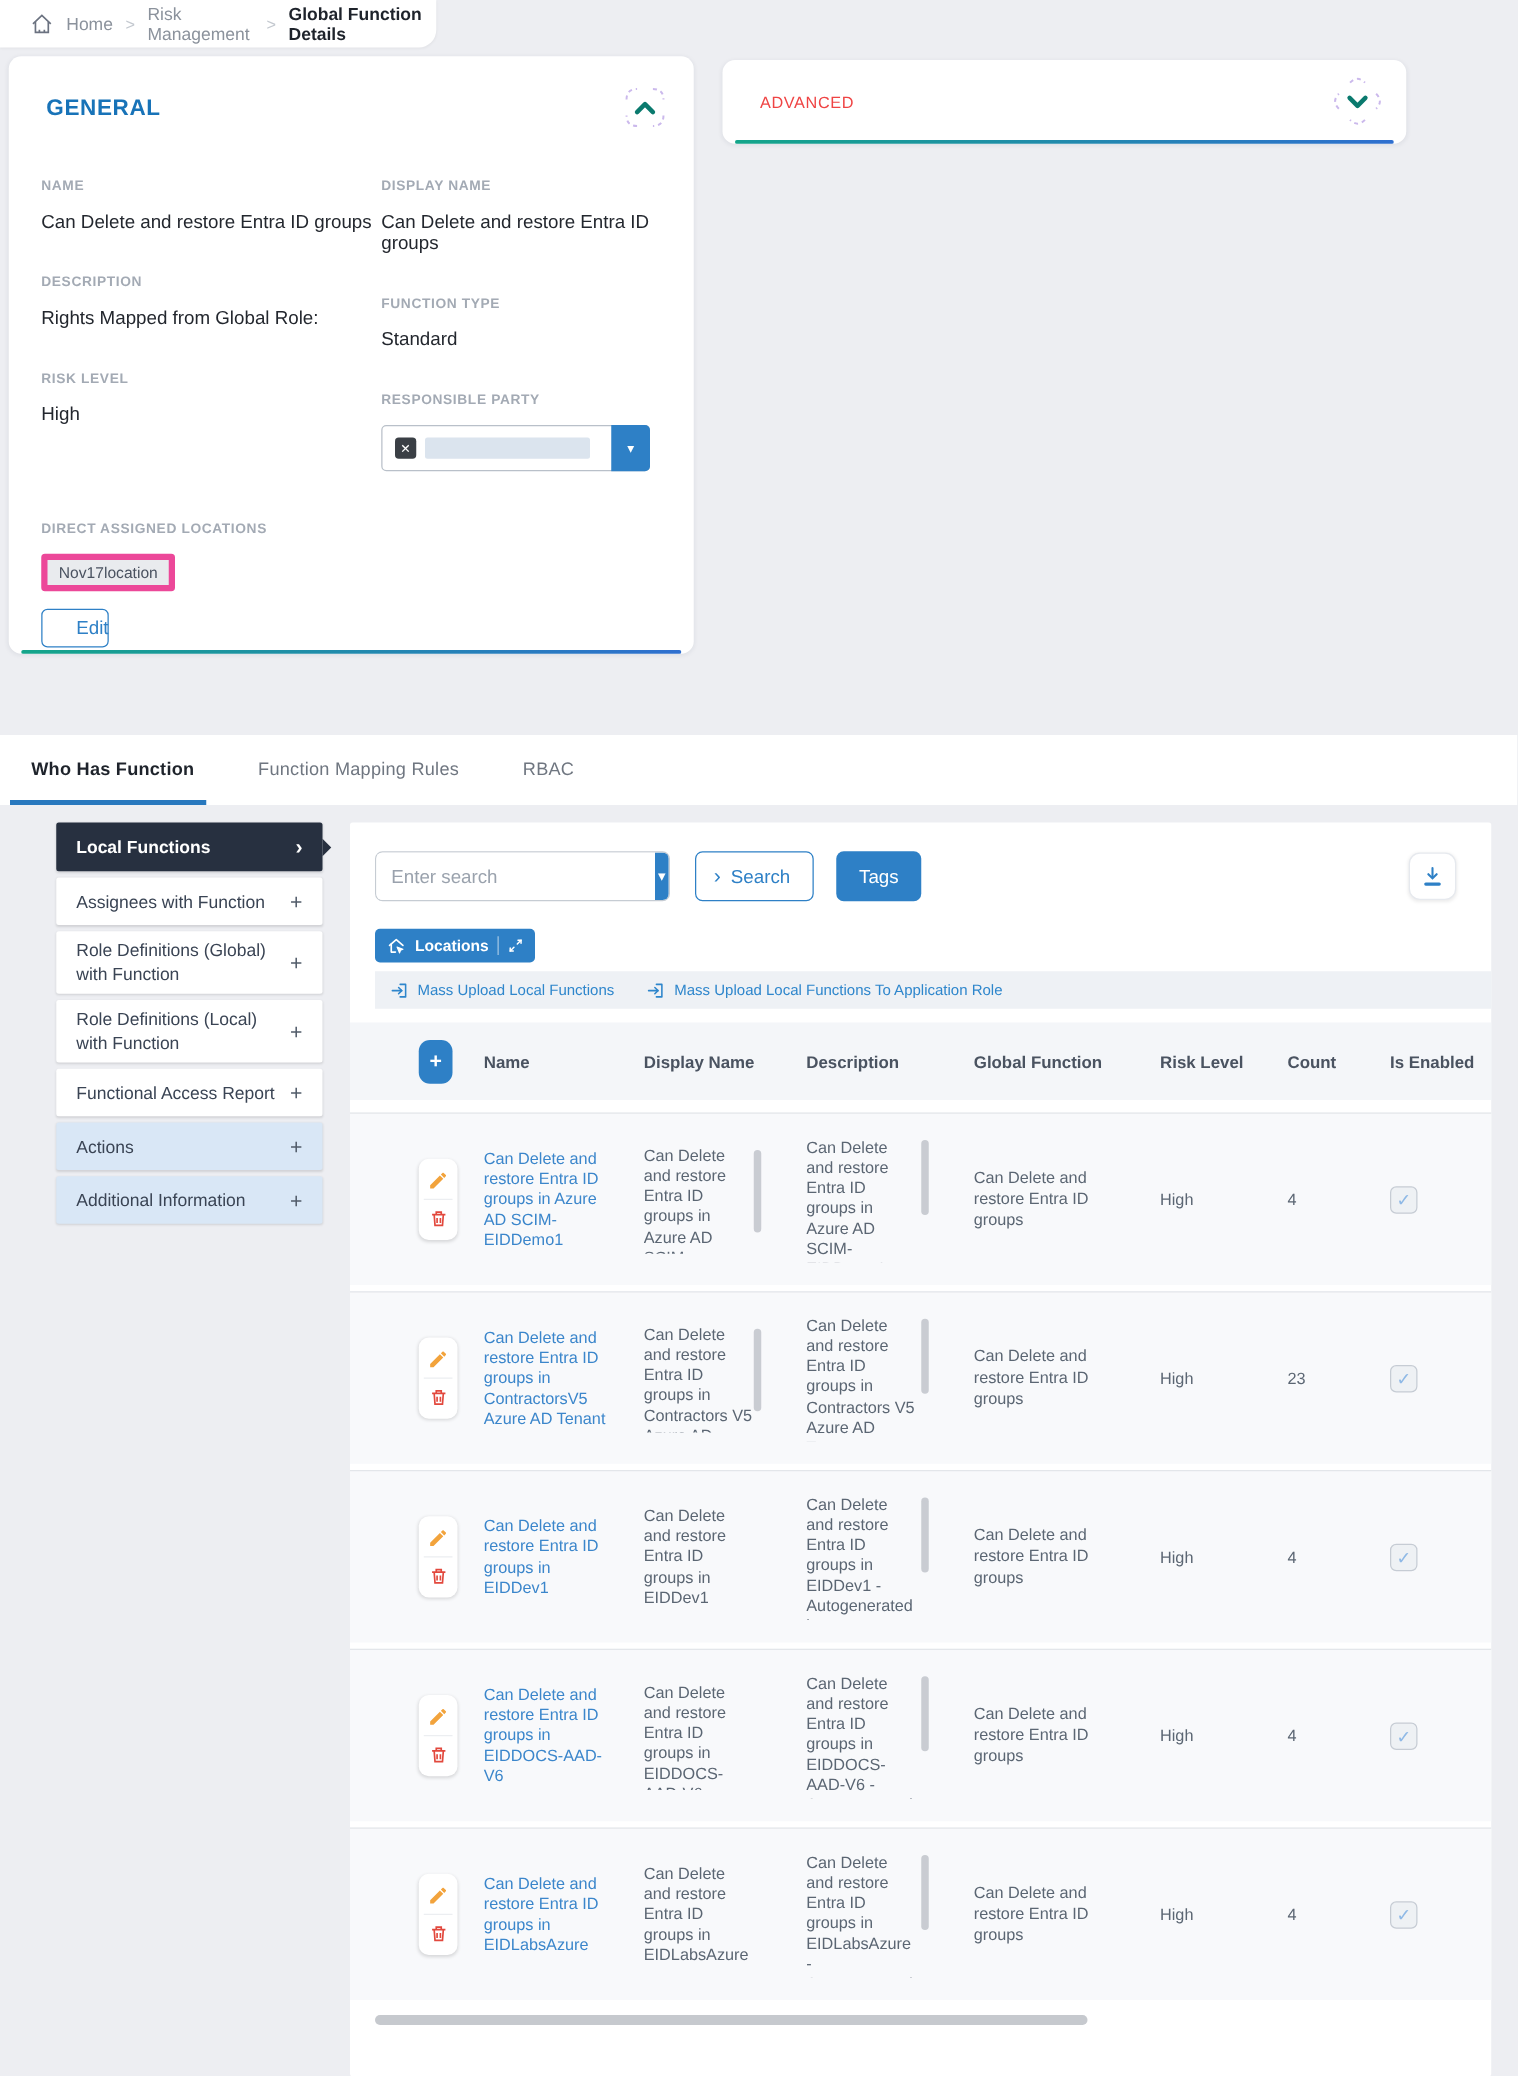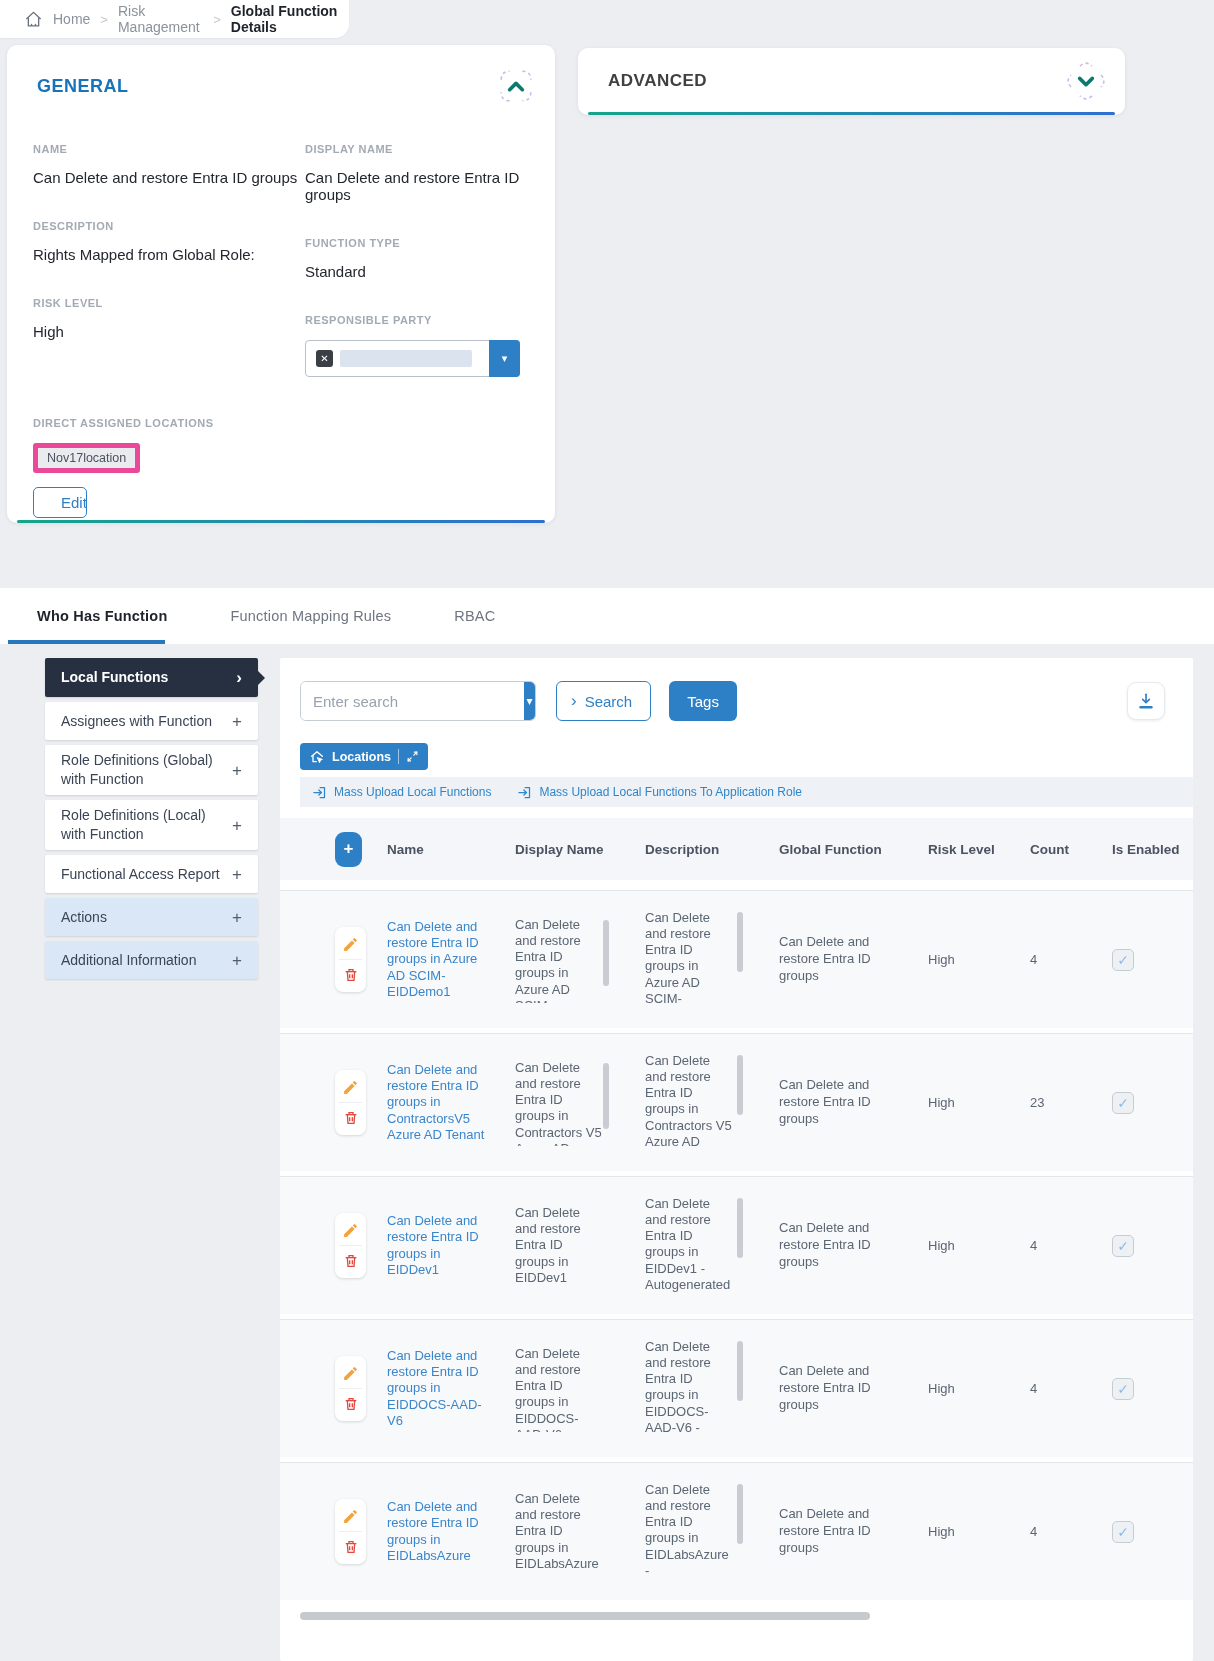--- a/index.html
+++ b/index.html
@@ -13,21 +13,21 @@
   .crumb.current { color:#1e232b; font-weight:bold; }
   .crumb-sep { color:#c3c8cf; font-size:13px; }
   .home-ic { display:flex; align-items:center; }
 
   
   .card { position:absolute; background:#fff; border-radius:10px; box-shadow:0 1px 4px rgba(30,40,60,.08); }
   .card-grad { position:absolute; left:10px; right:10px; bottom:0; height:3px; border-radius:2px;
     background:linear-gradient(90deg,#14a58a,#2f6fd0); }
   .card-head { display:flex; align-items:center; justify-content:space-between; padding:22px 20px 0 30px; }
   .card-title-general { font-size:18px; font-weight:bold; letter-spacing:.5px; color:#1873b8; }
-  .card-title-advanced { font-size:17px; font-weight:bold; letter-spacing:.5px; color:#404040; }
+  .card-title-advanced { font-size:13px; font-weight:normal; letter-spacing:.5px; color:#ef4444; }
   .collapse-btn { position:relative; width:38px; height:38px; background:none; border:none; cursor:pointer; }
   .collapse-btn svg { position:absolute; left:0; top:0; }
   .rot45 { transform:rotate(45deg); }
 
   .general-card { left:7px; top:45px; width:548px; height:478px; }
   .advanced-card { left:578px; top:48px; width:547px; height:67px; }
   .advanced-card .card-head { padding-top:14px; }
 
   .fields { padding:38px 30px 0 26px; display:grid; grid-template-columns:272px 1fr; row-gap:0; }
   .flabel { font-size:11px; font-weight:bold; letter-spacing:.5px; color:#a3aab4; margin-bottom:14px; }
@@ -41,21 +41,21 @@
     border-radius:0 4px 4px 0; color:#fff; font-size:11px; display:flex; align-items:center; justify-content:center;
     border:none; cursor:pointer; }
   .loc-chip { display:inline-block; background:#e9ebee; border:5px solid #ec4899; border-radius:3px;
     padding:3px 9px; font-size:12.5px; color:#4a5260; margin-bottom:14px; }
   .edit-btn { width:54px; height:31px; background:#fff; border:1px solid #2e80c6; border-radius:5px;
     color:#2e80c6; font-size:15px; cursor:pointer;padding-left:27px; }
 
   
   .tabbar { position:absolute; left:0; top:588px; width:1214px; height:56px; background:#fff;
     display:flex; align-items:center; }
-  .tab { position:relative; height:100%; display:flex; align-items:center; padding:0 26px 0 37px;
+  .tab { position:relative; height:100%; display:flex; align-items:center; padding:0 26px 0 25px;
     font-size:14.5px; color:#6f7680; letter-spacing:.2px; cursor:pointer;text-align:right; }
   .tab.active { color:#1e232b; font-weight:bold; }
   .tab-underline { position:absolute; left:8px; bottom:0; width:157px; height:4px; background:#2878be; }
 
   
   .sidebar { position:absolute; left:8px; top:658px; width:250px;padding-left:37px; }
   .side-item { position:relative; background:#fff; border-radius:2px; box-shadow:0 1px 2px rgba(0,0,0,.12);
     margin-bottom:5px; display:flex; align-items:center; justify-content:space-between;
     padding:0 16px; font-size:14px; color:#3a4454; cursor:pointer; }
   .side-item.h1 { height:38px; }

